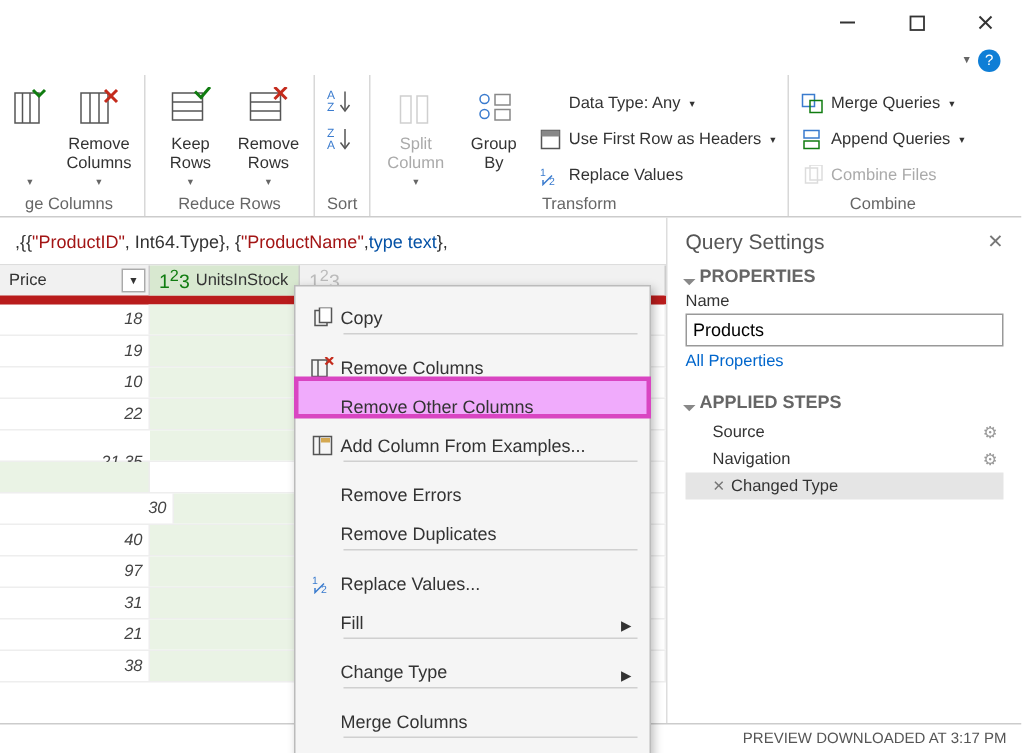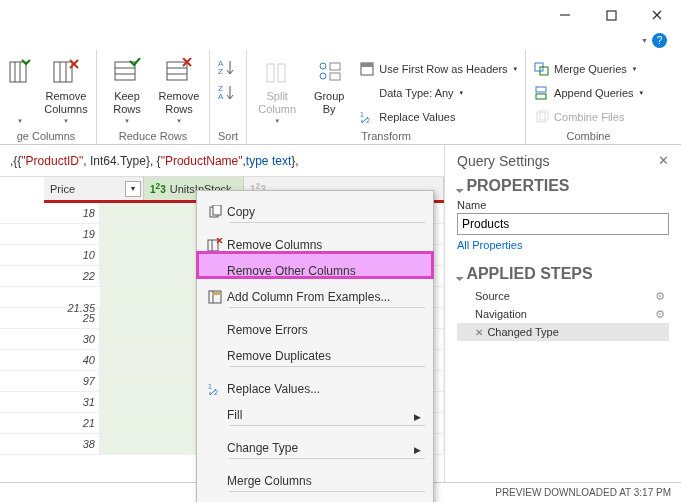--- a/index.html
+++ b/index.html
@@ -29,36 +29,36 @@
   .disabled { color: #aaa; }
   .disabled svg { opacity: 0.4; }
 
   
   .main { display: flex; height: 337px; }
   .left { width: 445px; border-right: 1px solid #ddd; display: flex; flex-direction: column; }
   .formula { height: 32px; border-bottom: 1px solid #ddd; padding: 4px 10px; font-family: Consolas, monospace; font-size: 12px; display: flex; align-items: center; white-space: nowrap; overflow: hidden;}
   .formula .str { color: #a31515; }
   .formula .kw { color: #0451a5; }
 
-  .grid-head { display: flex; height: 26px; border-bottom: 3px solid #b91c1c; background: #f1f1f1; margin-left: 44px; }
+  .grid-head { display: flex; height: 26px; border-bottom: 6px solid #b91c1c; background: #f1f1f1; }
   .gh { border-right: 1px solid #ccc; display: flex; align-items: center; padding: 0 6px; font-size: 11px; position: relative;}
   .gh.sel { background: #d8e8d0; }
-  .gh .type { color: #107c10; font-weight: bold; font-size: 10px; margin-right: 4px; text-align: center;}
+  .gh .type { color: #107c10; font-weight: normal; font-size: 13px; margin-right: 4px; text-align: center;}
   .gh .dd { position: absolute; right: 2px; width: 16px; height: 16px; border: 1px solid #aaa; background: #fff; display: flex; align-items: center; justify-content: center; font-size: 7px;}
 
   .grid-body { flex: 1; }
   .grow { display: flex; height: 21px; border-bottom: 1px solid #eee; }
   .gc { border-right: 1px solid #eee; padding: 0 4px; display: flex; align-items: center; justify-content: flex-end; font-size: 11px; font-style: italic; color: #444;}
   .gc.sel { background: #eaf3e5; }
 
   
   .right { flex: 1; padding: 8px 12px; position: relative;}
   .qs-title { font-size: 14px; color: #555; margin-bottom: 8px; }
   .qs-close { position: absolute; right: 12px; top: 8px; font-size: 13px; color: #777;}
-  .sec-head { font-size: 16px; font-weight: 600; color: #666; margin: 8px 0 4px 0; }
+  .sec-head { font-size: 12px; font-weight: 600; color: #666; margin: 8px 0 4px 0; }
   .sec-head::before { content: "◢"; font-size: 7px; margin-right: 4px; color: #888; transform: rotate(45deg); display: inline-block;}
   .name-input { width: 100%; border: 1px solid #999; padding: 3px 4px; font-size: 12px; margin-bottom: 4px;}
   .link { color: #0066cc; font-size: 11px; }
   .steps { margin-top: 4px; }
   .step { display: flex; align-items: center; padding: 3px 4px 3px 18px; font-size: 11px; position: relative;}
   .step.sel { background: #e5e5e5; }
   .step .gear { position: absolute; right: 4px; color: #999; font-size: 11px;}
   .step .x { margin-right: 4px; color: #777; font-size: 10px;}
 
   
@@ -206,32 +206,32 @@
               <circle cx="7" cy="18" r="3" fill="none" stroke="#3a7bce"></circle>
               <rect x="14" y="5" width="10" height="7" fill="none" stroke="#888"></rect>
               <rect x="14" y="15" width="10" height="7" fill="none" stroke="#888"></rect>
             </svg>
           </div>
         <div class="lbl" style="white-space:pre-line">Group
 By</div>
       </div>
       <div class="ribbon-vert">
         <div class="row">
+            <span class="ic-sm"></span>
+            <span>Data Type: Any</span>
+            <span style="font-size:7px;margin-left:2px">▾</span>
+          </div>
+        <div class="row">
             <span class="ic-sm">
               <svg width="14" height="14">
                 <rect x="1" y="1" width="12" height="12" fill="none" stroke="#555"></rect>
                 <rect x="1" y="1" width="12" height="4" fill="#888"></rect>
               </svg>
             </span>
             <span>Use First Row as Headers</span>
-            <span style="font-size:7px;margin-left:2px">▾</span>
-          </div>
-        <div class="row">
-            <span class="ic-sm"></span>
-            <span>Data Type: Any</span>
             <span style="font-size:7px;margin-left:2px">▾</span>
           </div>
         <div class="row">
             <span class="ic-sm">
               <svg width="14" height="14">
                 <text x="0" y="7" font-size="7" fill="#3a7bce">1</text>
                 <text x="6" y="13" font-size="7" fill="#3a7bce">2</text>
                 <path d="M2 10 L2 13 L8 7" fill="none" stroke="#3a7bce"></path>
               </svg>
             </span>
@@ -322,26 +322,25 @@
           <div class="gc" style="width: 100px;">22</div>
           <div class="gc sel" style="width: 100px;"></div>
           <div class="gc" style="flex: 1 1 0%;"></div>
         </div>
         <div class="grow">
           <div class="gc" style="width: 100px; margin-top: 21px;">21.35</div>
           <div class="gc sel" style="width: 100px;"></div>
           <div class="gc" style="flex: 1 1 0%;"></div>
         </div>
         <div class="grow">
-          <div class="gc" style="width: 100px;">25</div>
-          <div class="gc sel" style="width: 100px;"></div>
-          <div class="gc" style="flex: 1 1 0%;"></div>
-        </div>
-        <div class="grow">
-          <div class="gc" style="width: 100px;">30</div>
+          <div class="gc sel" style="width: 100px;"></div>
+          <div class="gc" style="flex: 1 1 0%;"></div>
+        </div>
+        <div class="grow">
+          <div class="gc" style="width: 100px; margin-left: 16px;">30</div>
           <div class="gc sel" style="width: 100px;"></div>
           <div class="gc" style="flex: 1 1 0%;"></div>
         </div>
         <div class="grow">
           <div class="gc" style="width: 100px;">40</div>
           <div class="gc sel" style="width: 100px;"></div>
           <div class="gc" style="flex: 1 1 0%;"></div>
         </div>
         <div class="grow">
           <div class="gc" style="width: 100px;">97</div>

